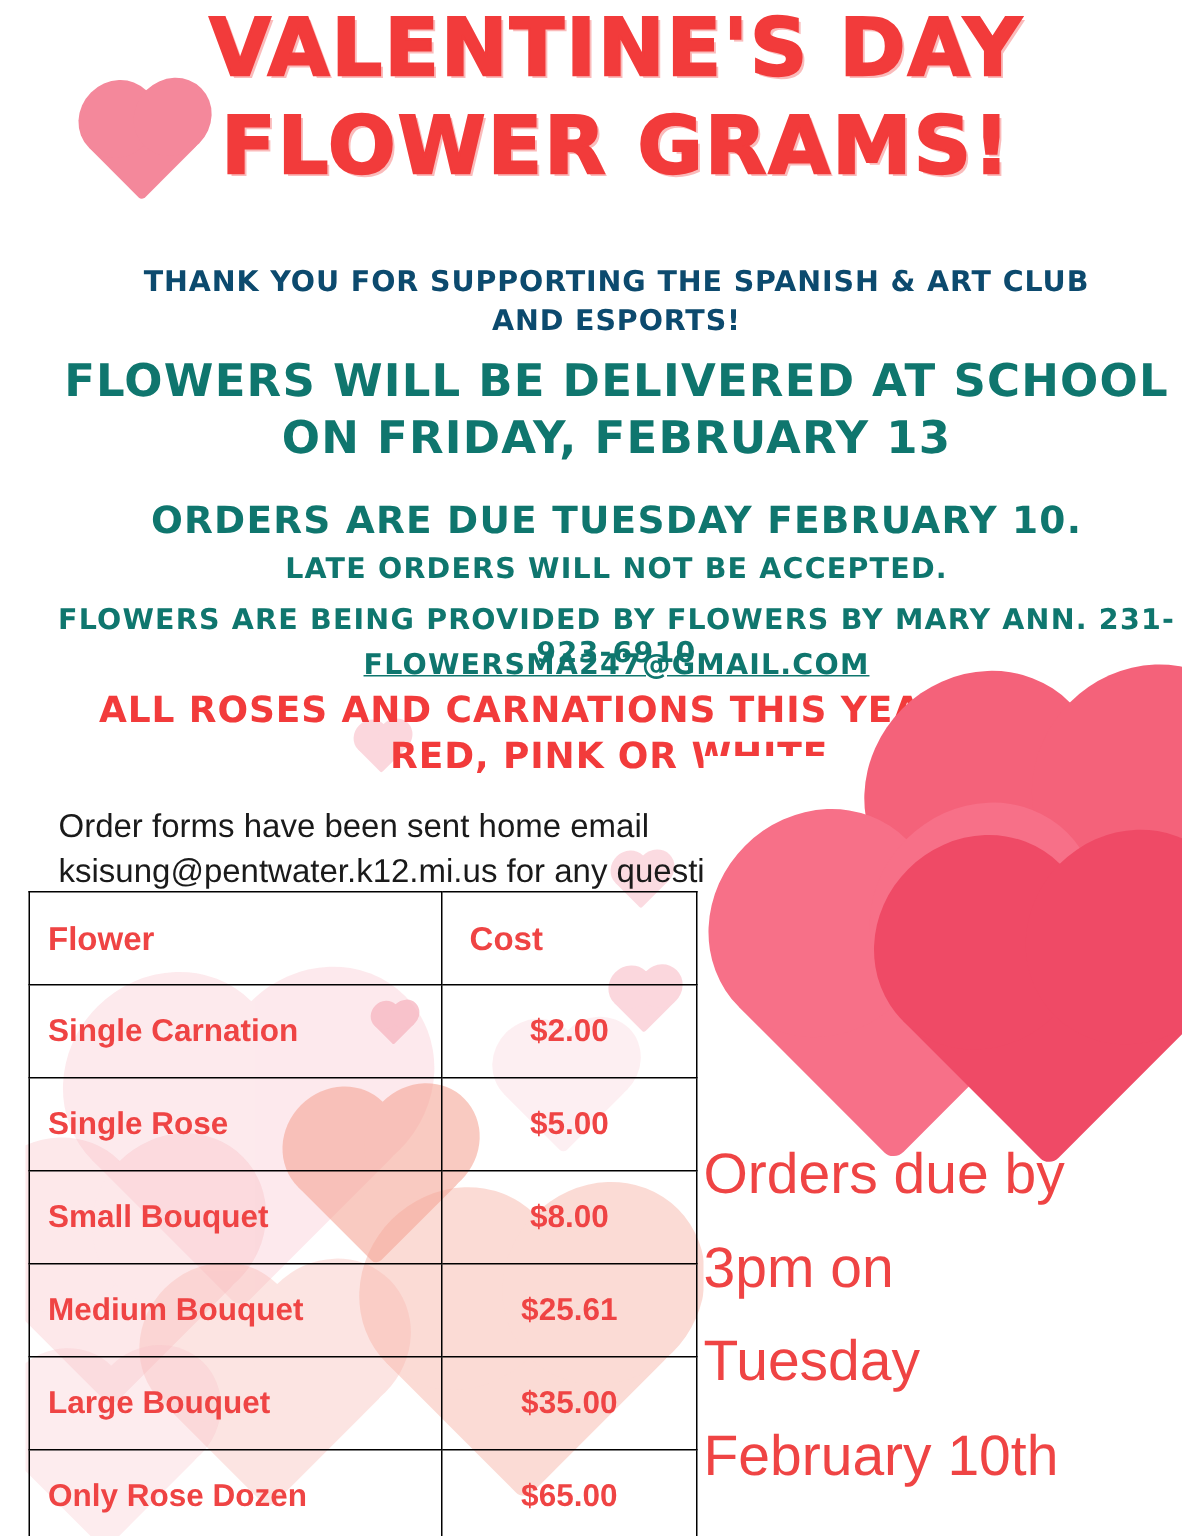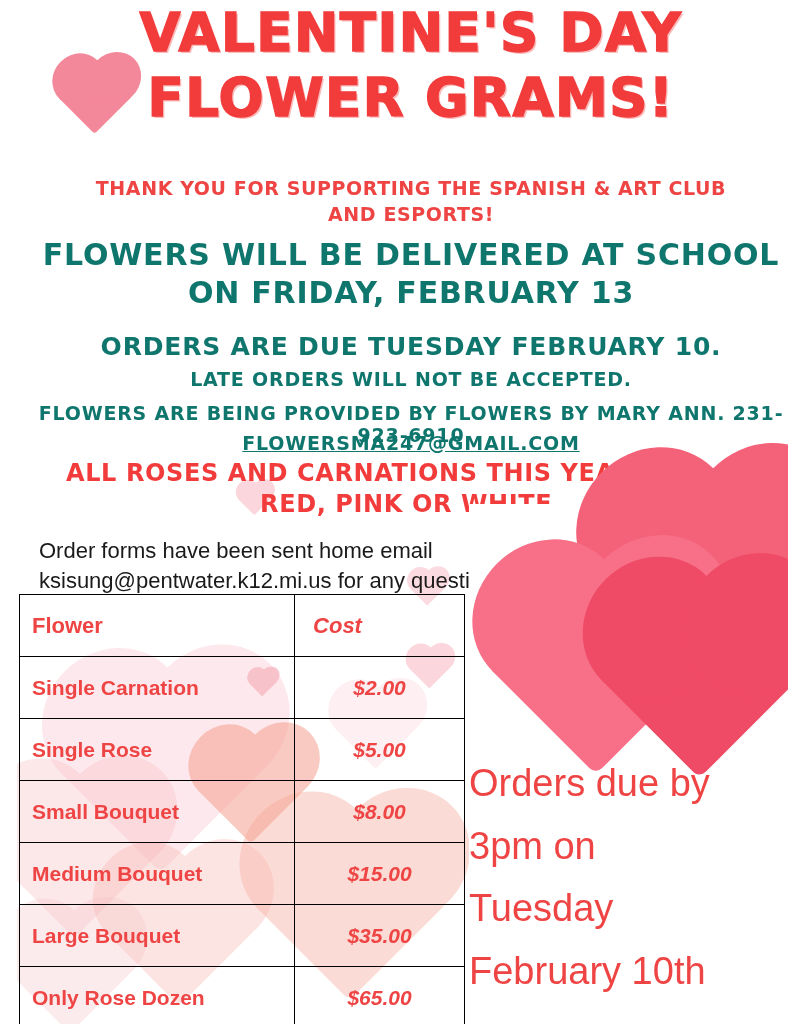--- a/index.html
+++ b/index.html
@@ -65,21 +65,21 @@
     text-shadow: 2px 2px 0 rgba(242,59,59,0.35);
   }
   .headline .l2 { display: block; margin-top: 12px; }
 
   .thanks {
     position: absolute;
     top: 176px;
     left: 60px;
     width: 668px;
     text-align: center;
-    color: #ef4444;
+    color: #0c4a6e;
     font-family: "DejaVu Sans", sans-serif;
     font-weight: bold;
     font-size: 19px;
     line-height: 1.35;
     letter-spacing: 0.6px;
   }
 
   .block-dark {
     position: absolute;
     left: 20px;
@@ -145,21 +145,20 @@
   .price-table th {
     font-weight: bold;
     text-align: left;
     font-size: 22px;
   }
   .price-table td.name { font-weight: bold; width: 286px; }
   .price-table td.cost, .price-table th.cost {
     text-align: center;
     width: 158px;
     font-weight: bold;
-    font-style: italic;
   }
   .price-table th.cost { text-align: left; padding-left: 18px; font-weight: bold; }
 
   
   .overlay-panel {
     position: absolute;
     left: 452px;
     top: 504px;
     width: 336px;
     height: 520px;
@@ -291,21 +290,21 @@
       <tr>
         <td class="name">Single Rose</td>
         <td class="cost">$5.00</td>
       </tr>
       <tr>
         <td class="name">Small Bouquet</td>
         <td class="cost">$8.00</td>
       </tr>
       <tr>
         <td class="name">Medium Bouquet</td>
-        <td class="cost">$15.00</td>
+        <td class="cost">$25.61</td>
       </tr>
       <tr>
         <td class="name">Large Bouquet</td>
         <td class="cost">$35.00</td>
       </tr>
       <tr>
         <td class="name">Only Rose Dozen</td>
         <td class="cost">$65.00</td>
       </tr>
     </tbody>

